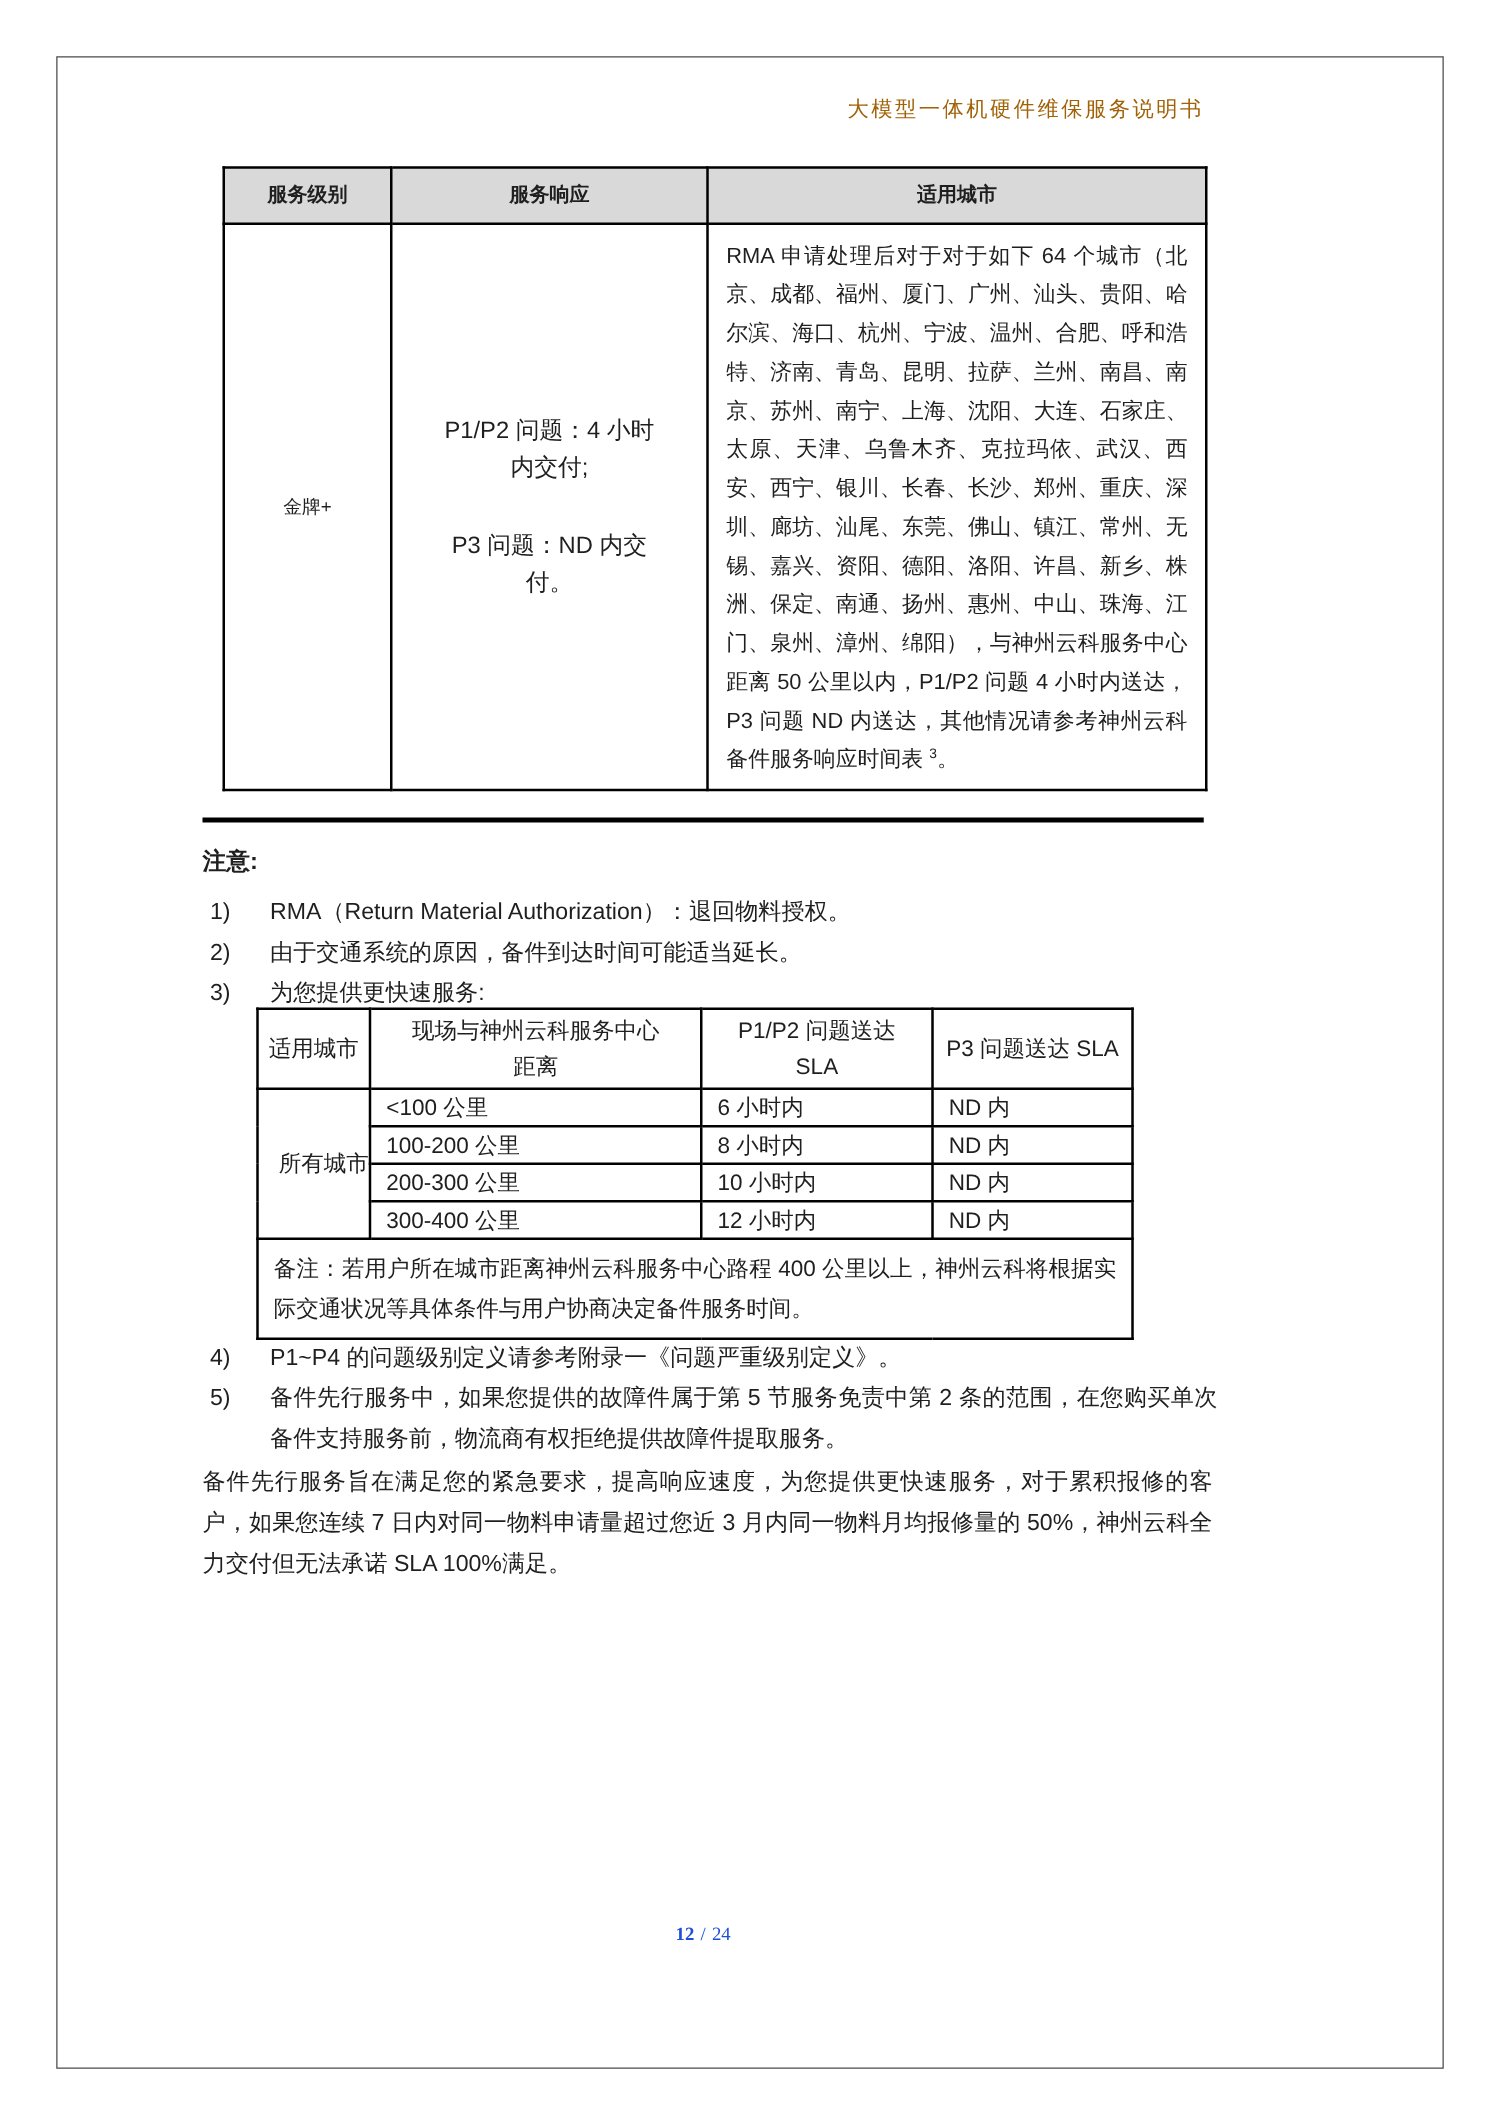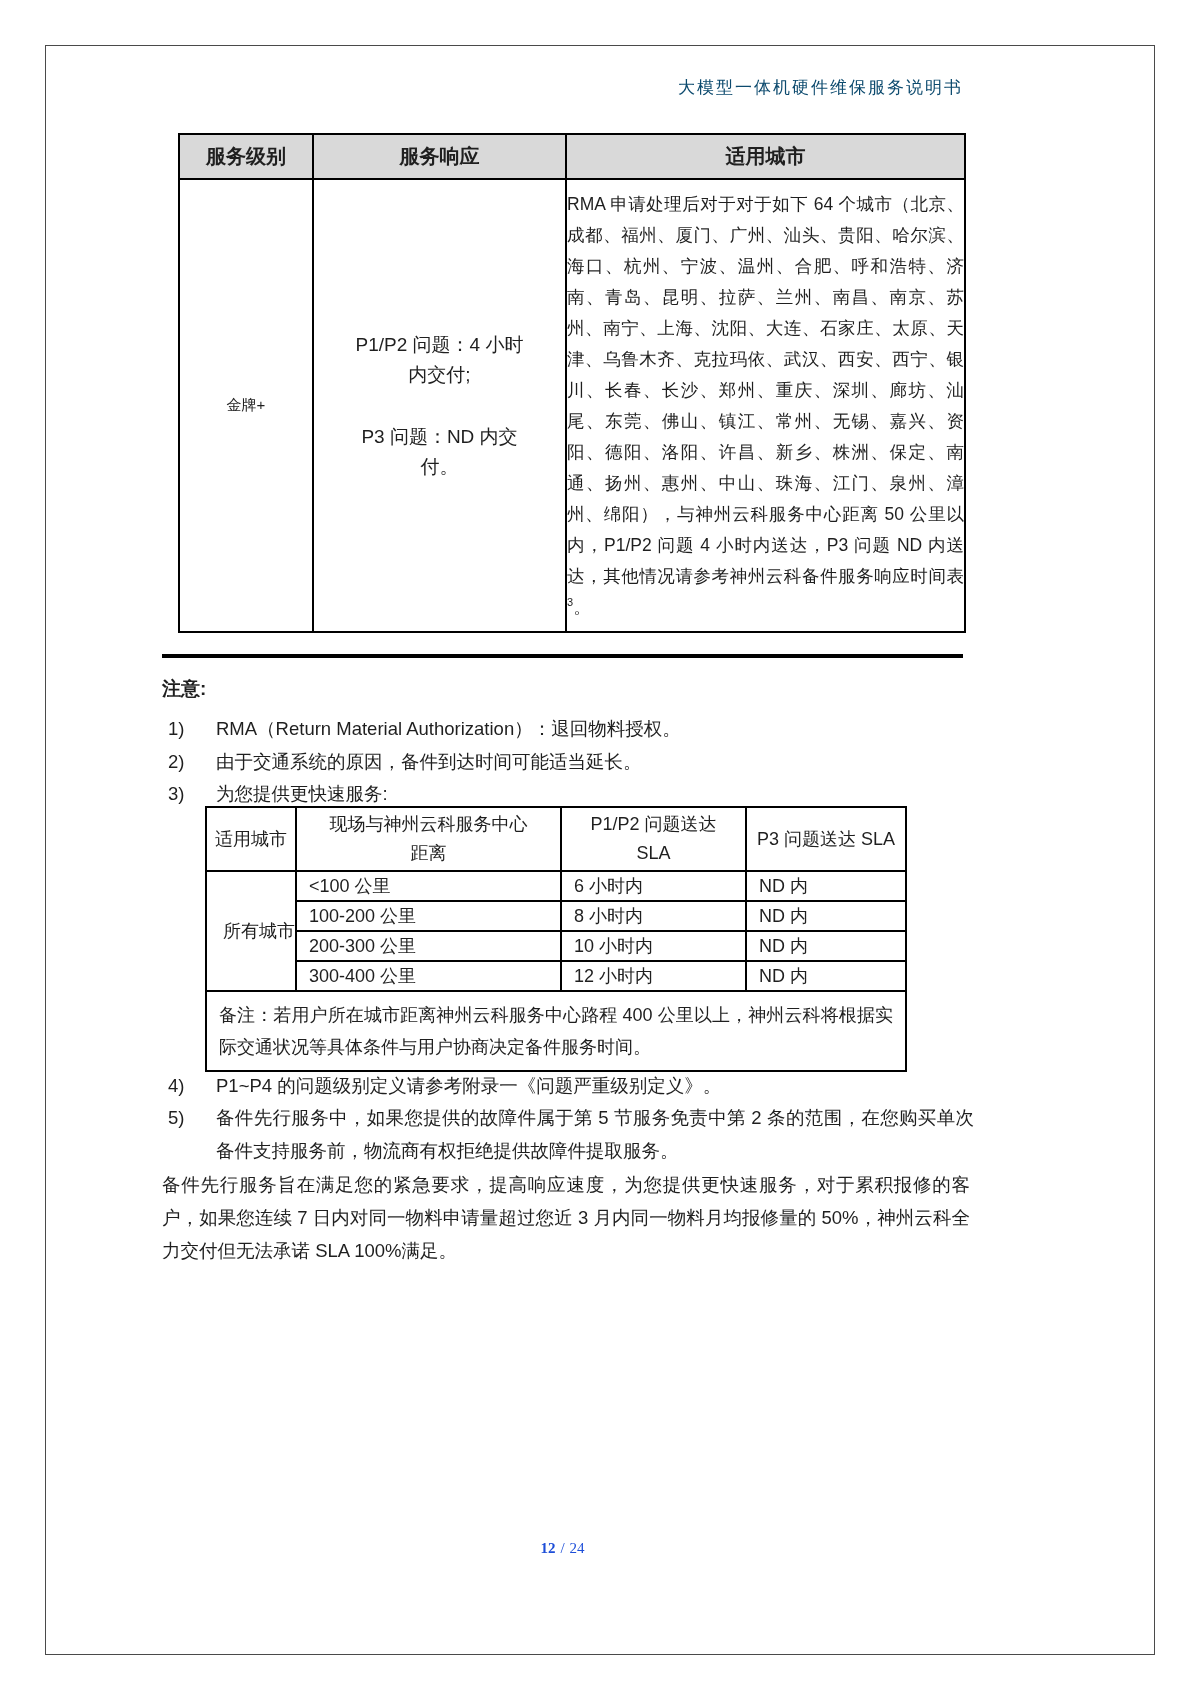--- a/index.html
+++ b/index.html
@@ -8,45 +8,45 @@
     font-family:"Liberation Sans","DejaVu Sans",sans-serif;color:#1f1f1f;
     overflow:hidden;
   }
   .frame{
     position:absolute;left:45px;top:45px;width:1108px;height:1608px;
     border:1px solid #4a4a4a;pointer-events:none;
   }
   .doc-header{
     position:absolute;left:162px;top:76px;width:801px;text-align:right;
     font-family:"Liberation Serif","DejaVu Serif",serif;
-    font-size:17px;letter-spacing:2px;color:#0c4a6e;
+    font-size:17px;letter-spacing:2px;color:#a16207;
   }
 
   
   table{border-collapse:collapse;table-layout:fixed;}
   .t1{position:absolute;left:178px;top:133px;width:786px;}
   .t1 th,.t1 td{border:2px solid #000;}
   .t1 th{
-    height:41px;background:#d9d9d9;font-size:20px;font-weight:700;
+    height:41px;background:#d9d9d9;font-size:16px;font-weight:700;
     text-align:center;vertical-align:middle;margin-left:43px;
   }
   .t1 .col-level{width:134px;}
   .t1 .col-resp{width:253px;}
   .t1 .col-city{width:399px;}
   .t1 .body-row{height:453px;}
   .t1 .cell-level{
     text-align:center;vertical-align:middle;font-size:15px;
   }
   .t1 .cell-resp{
     text-align:center;vertical-align:middle;font-size:19px;line-height:30px;
     padding:0 18px;
   }
   .t1 .cell-resp p{margin:16px;}
   .t1 .cell-resp p + p{margin-top:32px;}
-  .t1 .cell-city{vertical-align:middle;padding:6px 0;}
+  .t1 .cell-city{vertical-align:middle;padding:6px 14px;}
   .cities-inner{
     max-height:437px;overflow:hidden;
     font-size:17.5px;line-height:31px;text-align:justify;
   }
   .cities-inner sup{font-size:11px;line-height:0;}
 
   
   .rule{position:absolute;left:162px;top:654px;width:801px;height:4px;background:#000;}
   .notice-title{position:absolute;left:162px;top:676px;font-size:19px;font-weight:700;}
   .note{position:absolute;left:162px;width:812px;display:flex;font-size:18.5px;line-height:33px;}

